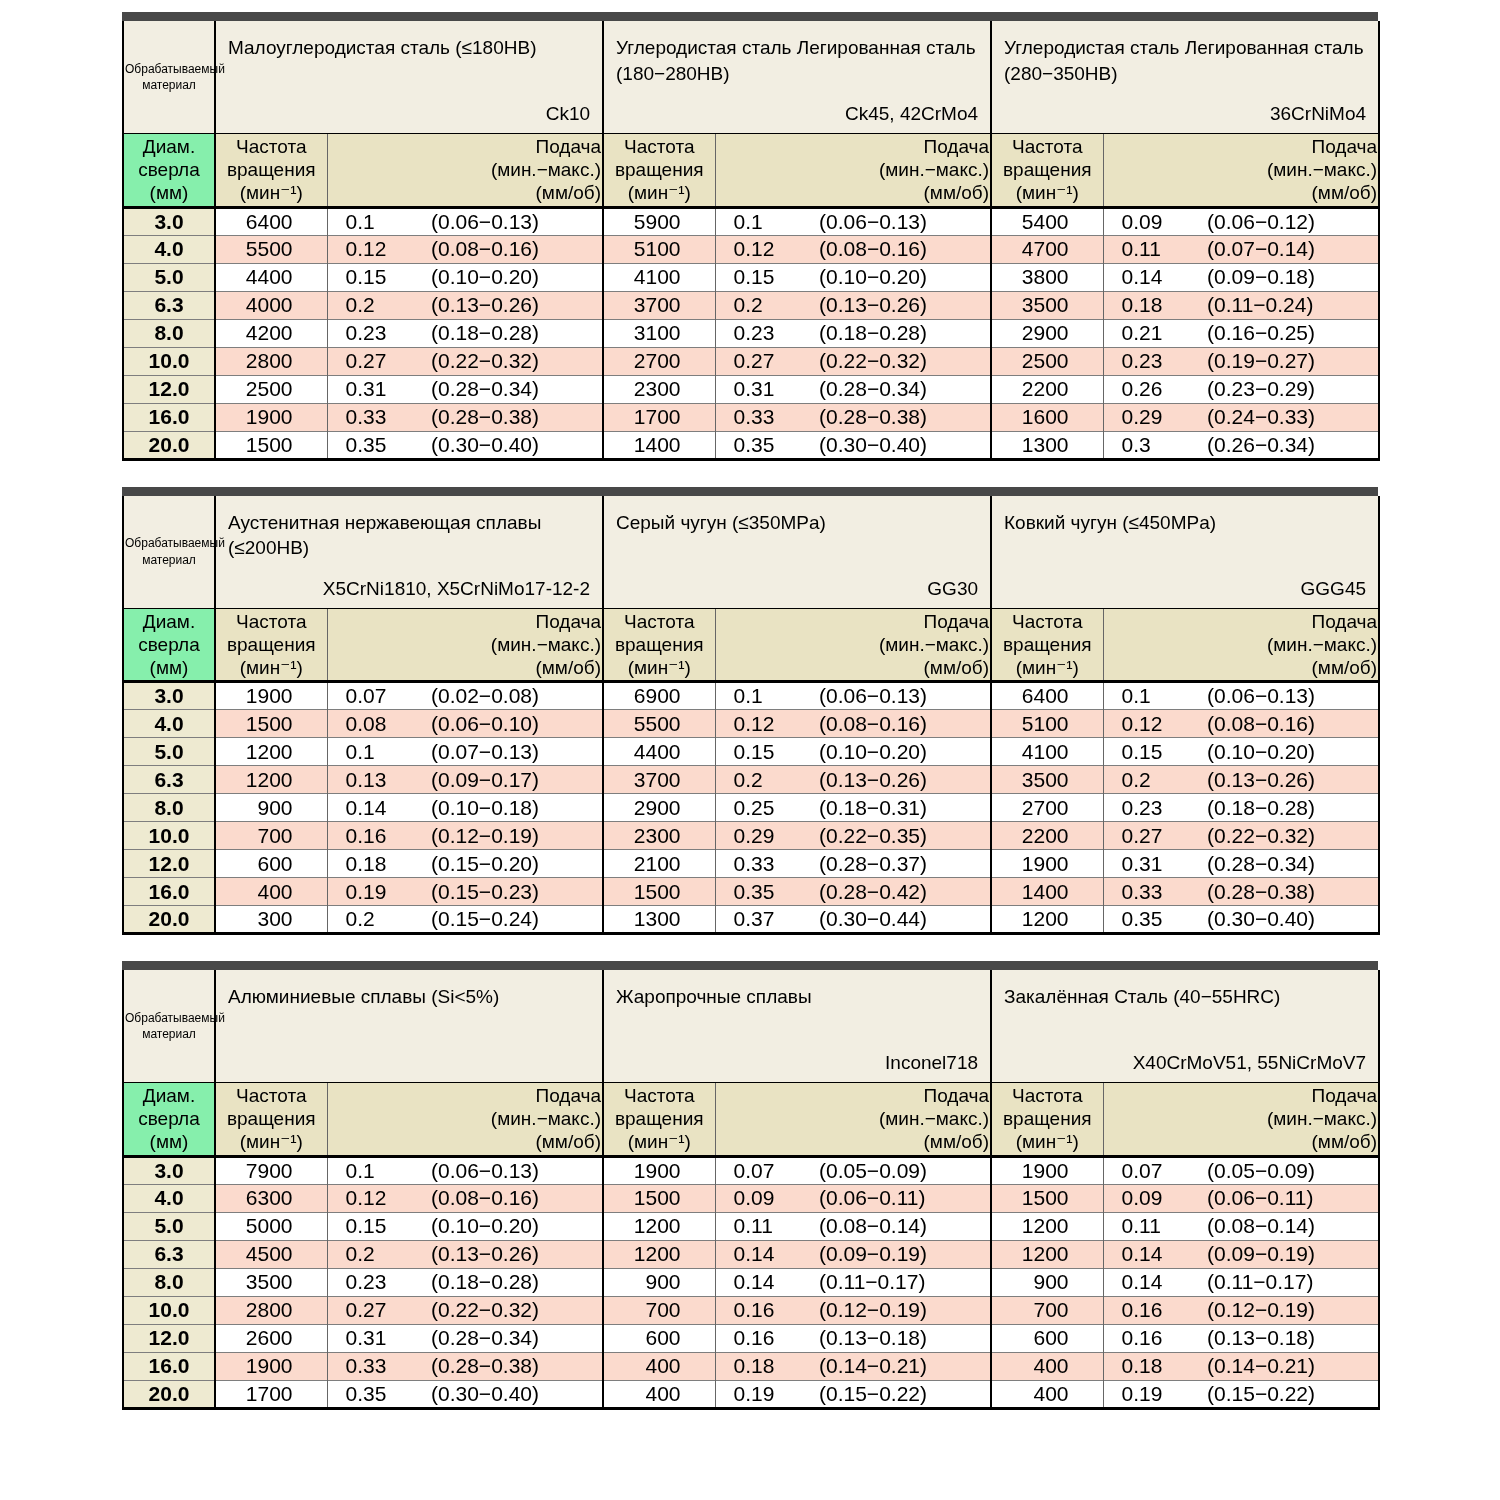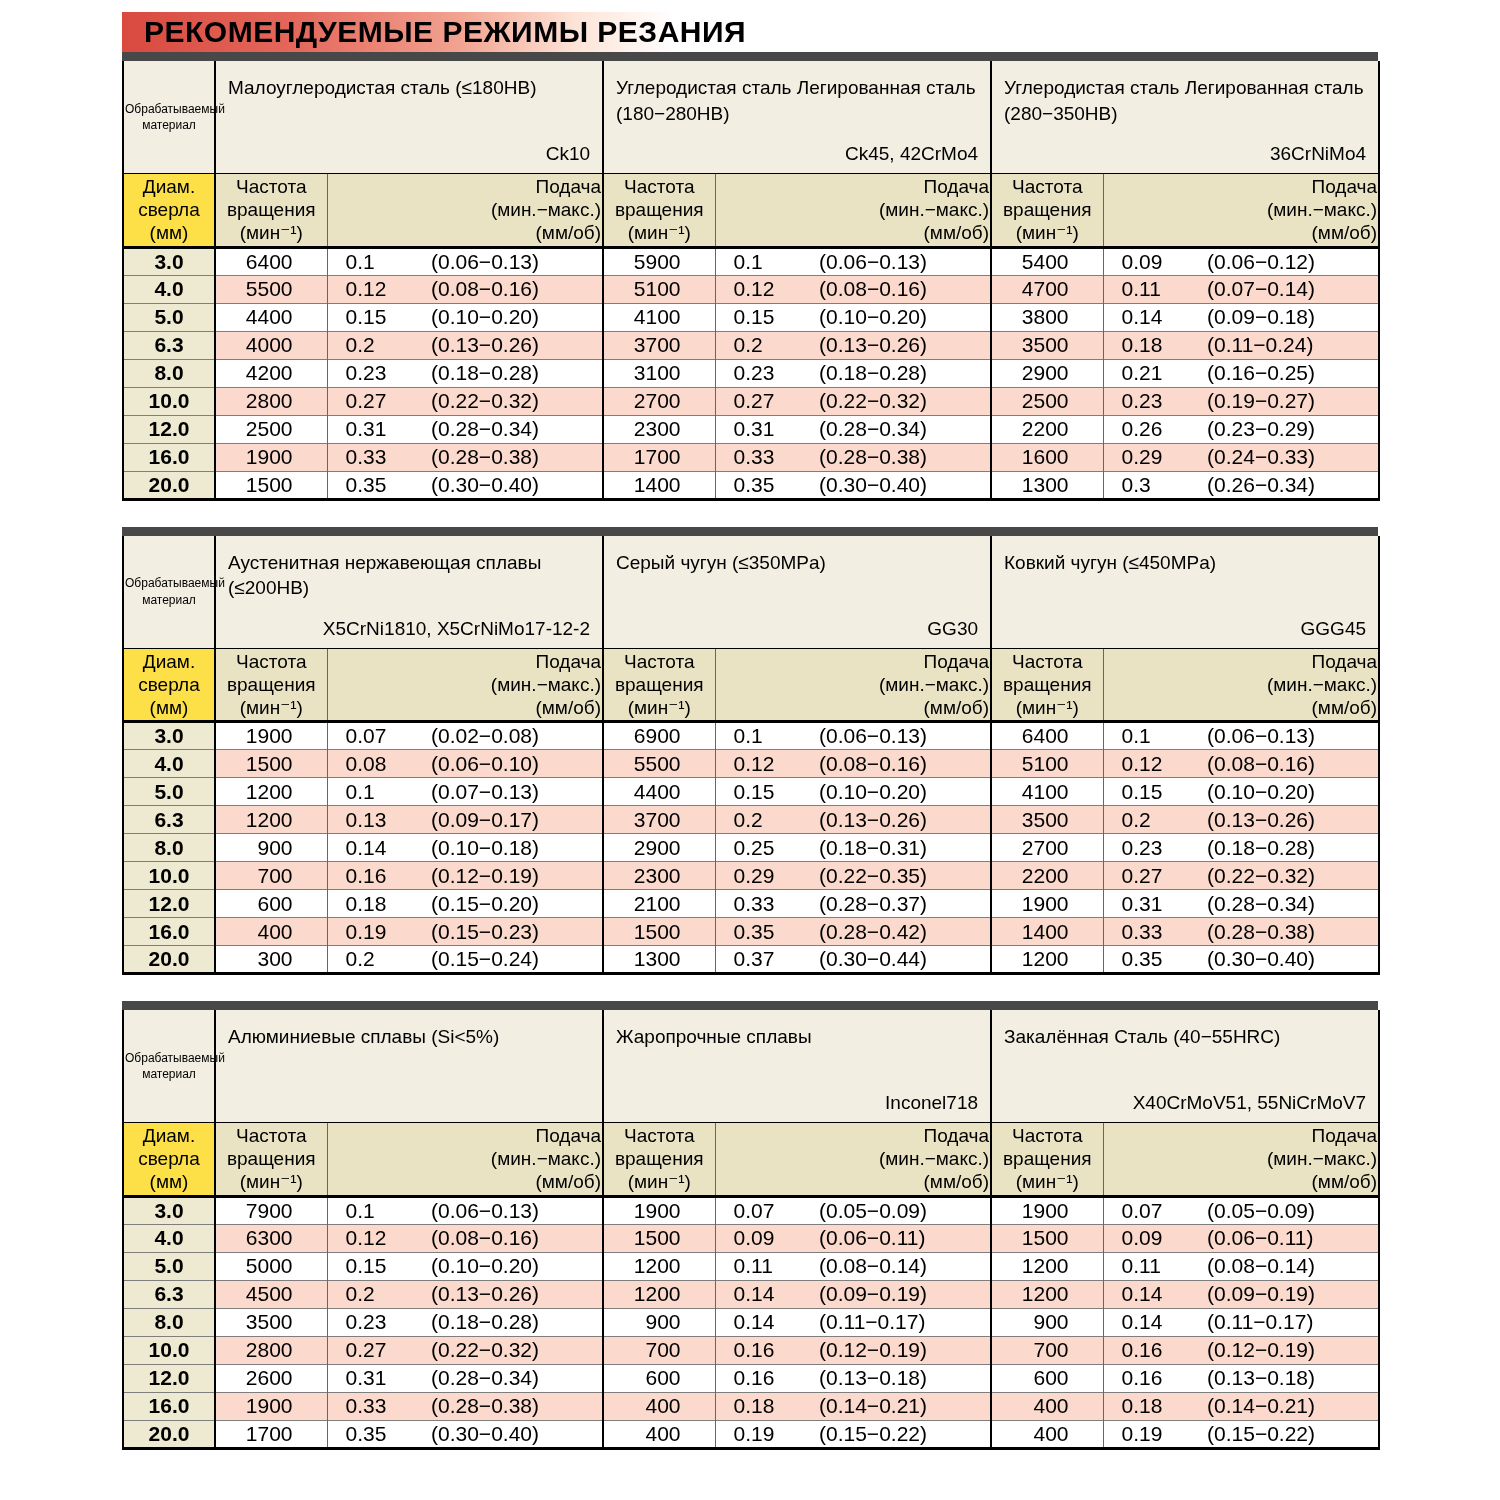--- a/index.html
+++ b/index.html
@@ -39,21 +39,21 @@
   td.mat-cell.blk-last { border-right:none; }
   .mat-name { font-size:19px; line-height:1.35; min-height:68px; }
   .mat-alloy { font-size:19px;text-align:right; }
 
   
   .hdr-row th {
     height:64px; background:#e9e3c3; font-weight:normal; font-size:19px;
     line-height:1.22; white-space:pre-line; vertical-align:middle; text-align:center;
     border-bottom:3px solid #000;
   }
-  th.h-diam { background:#fde047; border-right:2px solid #000;margin-left:46px; }
+  th.h-diam { background:#86efac; border-right:2px solid #000;margin-left:46px; }
   th.h-freq { border-right:1px solid #666; }
   th.h-feed { border-right:2px solid #000;text-align:right; }
   th.h-feed.blk-last { border-right:none; }
 
   
   tbody td { height:28px; font-size:21px; border-top:1px solid #7e7e7e; padding:0; }
   tbody tr:first-child td { border-top:none;margin-left:8px; }
   tbody tr.white td { background:#ffffff; }
   tbody tr.pink  td { background:#fbdacd; }
   tbody td.diam {
@@ -62,21 +62,20 @@
   }
   tbody td.freq { text-align:right; padding-right:34px; border-right:1px solid #666; }
   tbody td.feedv { text-align:left; padding-left:18px; }
   tbody td.feedr { text-align:left; padding-left:12px; border-right:2px solid #000; }
   tbody td.feedr.blk-last { border-right:none; }
 </style>
 </head>
 <body>
 
 <div class="page">
-  <div class="title">РЕКОМЕНДУЕМЫЕ РЕЖИМЫ РЕЗАНИЯ</div>
   <div class="bar"></div>
 
   <div id="tables-root">
   <div class="block">
     <table class="ctab">
       <colgroup>
         <col class="c-diam">
         <col class="c-freq">
             <col class="c-fv">
             <col class="c-fr">

